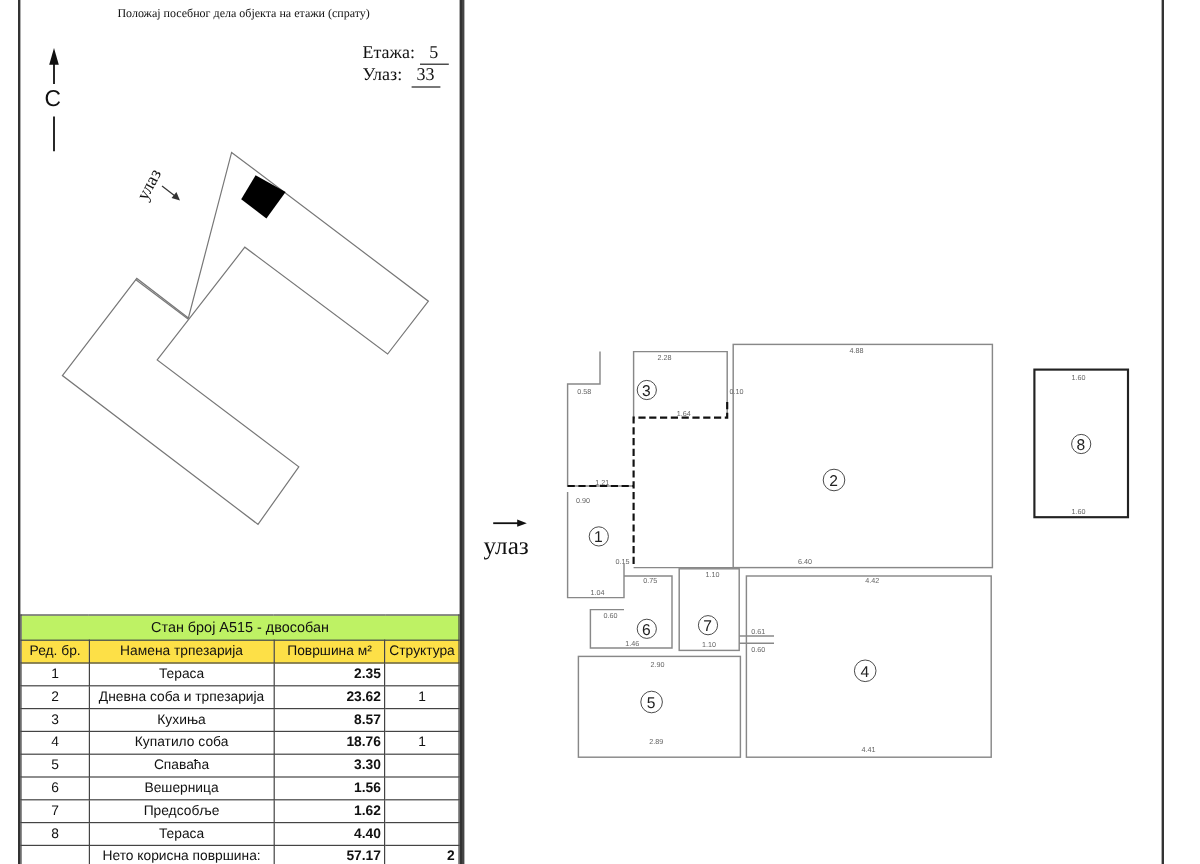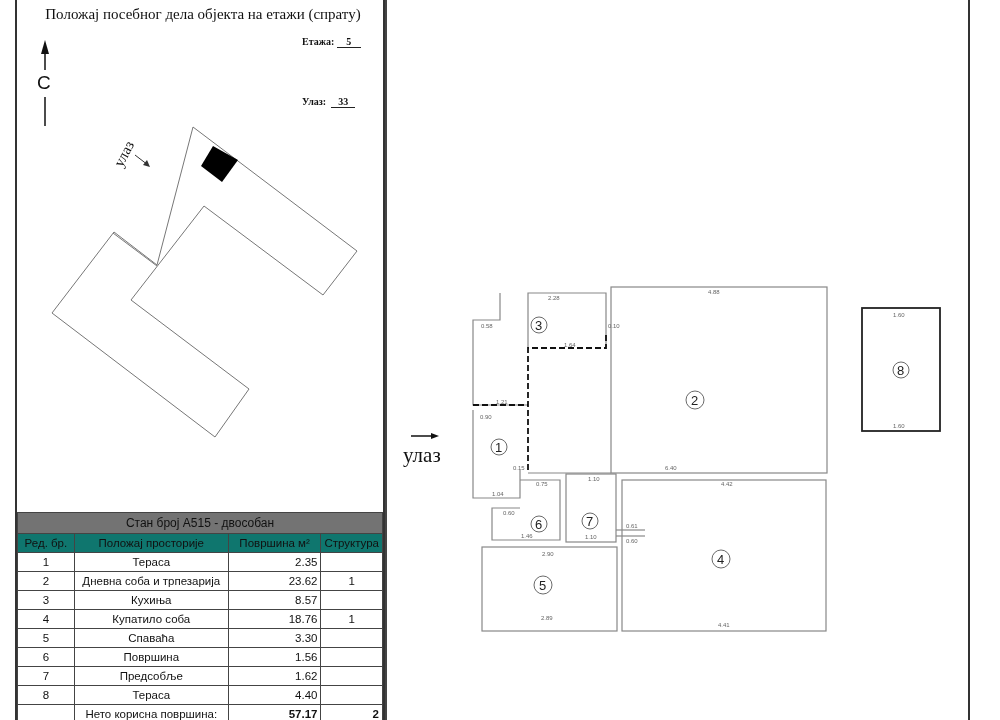--- a/index.html
+++ b/index.html
@@ -1,49 +1,49 @@
 <!DOCTYPE html>
 <html><head>
 <meta charset="utf-8">
 <style>
   html,body{margin:0;padding:0;background:#fff;}
   body{width:1000px;height:720px;position:relative;overflow:hidden;font-family:"Liberation Serif",serif;color:#111;}
   .frame{position:absolute;border:2px solid #333;box-sizing:border-box;}
   #left-frame{left:15px;top:-4px;width:370px;height:730px;}
   #right-frame{left:385px;top:-4px;width:585px;height:730px;border-left:2px solid #444;}
-  .title{position:absolute;left:28px;top:6px;width:350px;font-size:15px;text-align:center;}
-  .meta{position:absolute;font-size:10px;font-weight:bold;}
+  .title{position:absolute;left:28px;top:6px;width:350px;font-size:10px;text-align:center;}
+  .meta{position:absolute;font-size:15px;}
   .meta .val{display:inline-block;border-bottom:1.5px solid #222;min-width:24px;text-align:center;}
   svg{position:absolute;left:0;top:0;}
   .tbl{position:absolute;left:17px;top:512px;width:366px;border-collapse:collapse;font-family:"Liberation Sans",sans-serif;font-size:11.5px;}
   .tbl td,.tbl th{border:1px solid #444;height:18px;padding:0 3px;font-weight:normal;}
-  .tbl .caption-row td{background:#737373;text-align:center;font-size:12px;height:20px;}
-  .tbl .head-row th{background:#0f766e;white-space:nowrap;}
+  .tbl .caption-row td{background:#bef264;text-align:center;font-size:12px;height:20px;}
+  .tbl .head-row th{background:#fde047;white-space:nowrap;}
   .tbl td.c{text-align:center;}
-  .tbl td.r{text-align:right;}
+  .tbl td.r{text-align:right;font-weight:bold;}
   .tbl tr.total td{font-weight:normal;}
   .tbl tr.total td.b{font-weight:bold;}
   .ulaz-big{position:absolute;left:403px;top:443px;font-size:21px;}
   .north{position:absolute;left:37px;top:72px;font-size:19px;font-family:"Liberation Sans",sans-serif;}
   .dim{font-family:"Liberation Sans",sans-serif;font-size:6px;fill:#666;}
   .room-num{font-family:"Liberation Sans",sans-serif;font-size:13px;fill:#222;}
 </style>
 </head>
 <body>
 
 <div class="frame" id="left-frame"></div>
 <div class="frame" id="right-frame"></div>
 
 <div class="title">Положај посебног дела објекта на етажи (спрату)</div>
 
 <div class="meta" style="left:302px;top:36px;">
   <span>Етажа:</span>
   <span class="val">5</span>
 </div>
-<div class="meta" style="left:302px;top:55px;margin-top:41px;">
+<div class="meta" style="left:302px;top:55px;">
   <span>Улаз:</span>&nbsp;
   <span class="val">33</span>
 </div>
 
 <div class="north">С</div>
 
 <svg width="1000" height="720" viewBox="0 0 1000 720">
 
   <g>
     <line x1="45" y1="52" x2="45" y2="70" stroke="#111" stroke-width="1.5"></line>
@@ -142,21 +142,21 @@
 
 <div class="ulaz-big">улаз</div>
 
 <table class="tbl">
   <tbody>
       <tr class="caption-row">
         <td colspan="4">Стан број А515 - двособан</td>
       </tr>
   <tr class="head-row">
     <th style="width:50px">Ред. бр.</th>
-    <th style="width:148px">Положај просторије</th>
+    <th style="width:148px">Намена трпезарија</th>
     <th style="width:86px">Површина м²</th>
     <th>Структура</th>
   </tr>
   <tr>
     <td class="c">1</td>
     <td class="c">Тераса</td>
     <td class="r">2.35</td>
     <td class="c"></td>
   </tr>
   <tr>
@@ -178,21 +178,21 @@
     <td class="c">1</td>
   </tr>
   <tr>
     <td class="c">5</td>
     <td class="c">Спаваћа</td>
     <td class="r">3.30</td>
     <td class="c"></td>
   </tr>
   <tr>
     <td class="c">6</td>
-    <td class="c">Површина</td>
+    <td class="c">Вешерница</td>
     <td class="r">1.56</td>
     <td class="c"></td>
   </tr>
   <tr>
     <td class="c">7</td>
     <td class="c">Предсобље</td>
     <td class="r">1.62</td>
     <td class="c"></td>
   </tr>
   <tr>

